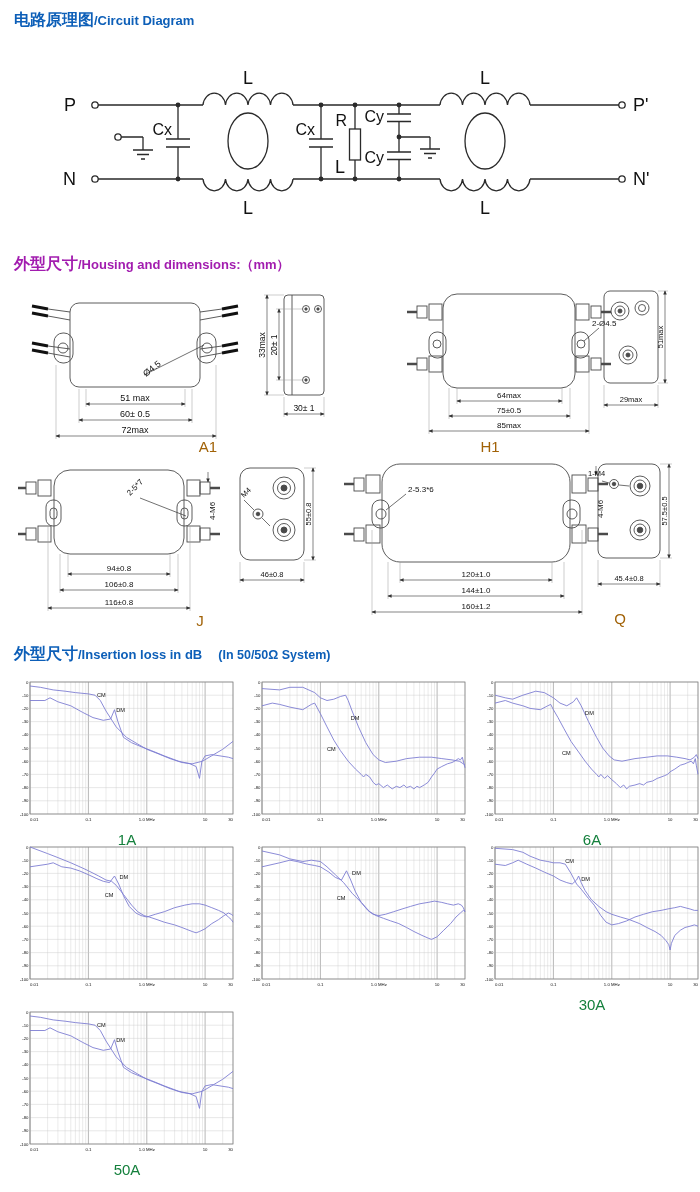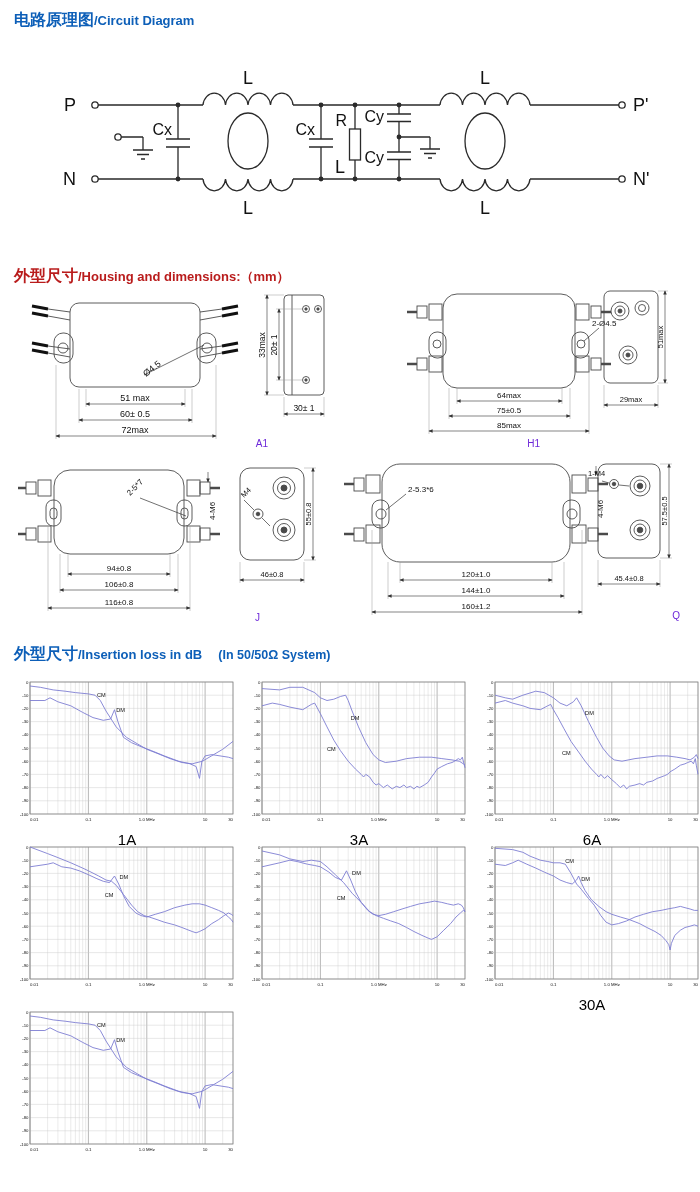--- a/index.html
+++ b/index.html
@@ -4,23 +4,23 @@
 <style>
   html,body{margin:0;padding:0;background:#fff;}
   #page{position:relative;width:700px;height:1192px;background:#fff;overflow:hidden;
         font-family:"Liberation Sans",sans-serif;}
   .sec-title{position:absolute;left:14px;white-space:nowrap;}
   .sec-title .zh{font-weight:bold;font-size:16px;}
   .sec-title .en{font-weight:bold;font-size:13px;}
   .sec-title .note{font-weight:bold;font-size:12.5px;margin-left:16px;}
   svg{position:absolute;overflow:visible;}
   svg text{font-family:"Liberation Sans",sans-serif;fill:#111;}
-  .fig-label{position:absolute;width:120px;text-align:right;font-size:10px;color:#6d28d9;}
+  .fig-label{position:absolute;width:120px;text-align:center;font-size:15px;color:#a16207;}
   .chart{position:absolute;width:222px;}
-  .chart .amp{width:222px;text-align:center;font-size:15px;color:#000000;margin-top:1px;}
+  .chart .amp{width:222px;text-align:center;font-size:15px;color:#15803d;margin-top:1px;}
 </style>
 </head>
 <body>
 
 <div id="page">
 
   <div class="sec-title" style="top:10px;color:#0d5fb8">
     <span class="zh">电路原理图</span><span class="en">/Circuit Diagram</span>
   </div>
 
@@ -82,21 +82,21 @@
     </g>
     <g font-size="16">
       <text x="172" y="93" text-anchor="end">Cx</text>
       <text x="315" y="93" text-anchor="end">Cx</text>
       <text x="347" y="84" text-anchor="end">R</text>
       <text x="384" y="80" text-anchor="end">Cy</text>
       <text x="384" y="121" text-anchor="end">Cy</text>
     </g>
   </svg>
 
-  <div class="sec-title" style="top:266px;color:#b91c1c">
+  <div class="sec-title" style="top:254px;color:#a21caf">
     <span class="zh">外型尺寸</span><span class="en">/Housing and dimensions:（mm）</span>
   </div>
 
   <svg style="left:18px;top:285px" width="228" height="168" viewBox="0 0 228 168">
     <defs>
         <marker id="arA" markerWidth="7" markerHeight="6" refX="6" refY="3" orient="auto-start-reverse">
           <path d="M0,0L7,3L0,6z" fill="#333"></path>
         </marker>
       </defs>
     <g stroke="#4a4a4a" stroke-width="0.9" fill="none">
@@ -219,21 +219,21 @@
       <path d="M60,8 H70 M60,100 H70" stroke="#999" stroke-width="0.5"></path>
       <line x1="67" y1="8" x2="67" y2="100" marker-start="url(#arHs)" marker-end="url(#arHs)"></line>
       <path d="M6,102 V125 M60,102 V125" stroke="#999" stroke-width="0.5"></path>
       <line x1="6" y1="122" x2="60" y2="122" marker-start="url(#arHs)" marker-end="url(#arHs)"></line>
     </g>
     <g font-size="7.5">
       <text x="65" y="54" transform="rotate(-90 65 54)" text-anchor="middle">51max</text>
       <text x="33" y="119" text-anchor="middle">29max</text>
     </g>
   </svg>
-  <div class="fig-label" style="left:420px;top:438px">H1</div>
+  <div class="fig-label" style="left:430px;top:438px">H1</div>
 
   <svg style="left:12px;top:462px" width="218" height="160" viewBox="0 0 218 160">
     <defs>
         <marker id="arJ" markerWidth="7" markerHeight="6" refX="6" refY="3" orient="auto-start-reverse">
           <path d="M0,0L7,3L0,6z" fill="#333"></path>
         </marker>
       </defs>
     <g stroke="#4a4a4a" stroke-width="0.9" fill="none">
       <rect x="42" y="8" width="130" height="84" rx="16"></rect>
       <rect x="34" y="38" width="15" height="26" rx="7"></rect>
@@ -506,21 +506,21 @@
         <rect x="14" y="4" width="203" height="132" fill="none" stroke="#808080" stroke-width="0.8"></rect>
         <text x="14.0" y="143" font-size="4.3" fill="#555" text-anchor="start">0.01</text>
         <text x="72.4" y="143" font-size="4.3" fill="#555" text-anchor="middle">0.1</text>
         <text x="130.8" y="143" font-size="4.3" fill="#555" text-anchor="middle">1.0 MHz</text>
         <text x="189.1" y="143" font-size="4.3" fill="#555" text-anchor="middle">10</text>
         <text x="217.0" y="143" font-size="4.3" fill="#555" text-anchor="end">30</text>
         <polyline points="14.0,10.6 31.6,11.9 41.9,9.3 54.8,9.3 66.7,14.6 72.4,19.8 79.0,22.5 85.8,21.2 92.4,18.5 97.6,17.2 100.2,22.5 104.1,33.0 110.5,48.9 117.8,64.7 125.1,76.6 130.8,81.9 137.4,84.5 148.3,83.2 158.6,80.6 171.6,79.2 183.5,79.2 193.8,80.6 204.0,81.9 211.3,83.2 215.3,85.8 217.0,87.2" fill="none" stroke="#7e7ed2" stroke-width="0.9" stroke-linejoin="round"></polyline>
         <text x="102.7" y="42.3" font-size="5.6" fill="#444">DM</text>
         <polyline points="14.0,27.8 24.3,25.1 31.6,26.4 41.9,29.1 54.8,31.7 63.3,26.4 66.7,25.1 72.4,35.7 79.0,48.9 85.8,62.1 92.4,72.6 100.2,83.2 107.5,91.1 113.2,96.4 115.6,99.0 117.8,96.4 121.7,99.0 125.1,104.3 128.1,107.0 130.8,105.6 135.4,109.6 139.3,107.0 144.2,110.9 148.3,108.3 151.9,109.6 155.9,107.0 158.6,109.6 162.5,108.3 165.9,110.9 168.9,108.3 171.6,109.6 176.2,107.0 180.1,104.3 183.5,99.0 186.5,95.1 189.1,91.1 193.8,88.5 199.4,85.8 204.0,84.5 206.7,83.2 210.3,80.6 212.4,81.9 214.3,79.2 217.0,89.8" fill="none" stroke="#7e7ed2" stroke-width="0.9" stroke-linejoin="round"></polyline>
         <text x="79.0" y="72.6" font-size="5.6" fill="#444">CM</text>
-      </svg><div class="amp">3A</div></div>
+      </svg></div>
   <div class="chart" style="left:481px;top:678px"><svg width="222" height="148" viewBox="0 0 222 148" style="position:static">
         <line x1="31.6" y1="4" x2="31.6" y2="136" stroke="#cccccc" stroke-width="0.4"></line>
         <line x1="41.9" y1="4" x2="41.9" y2="136" stroke="#cccccc" stroke-width="0.4"></line>
         <line x1="49.1" y1="4" x2="49.1" y2="136" stroke="#cccccc" stroke-width="0.4"></line>
         <line x1="54.8" y1="4" x2="54.8" y2="136" stroke="#cccccc" stroke-width="0.4"></line>
         <line x1="59.4" y1="4" x2="59.4" y2="136" stroke="#cccccc" stroke-width="0.4"></line>
         <line x1="63.3" y1="4" x2="63.3" y2="136" stroke="#cccccc" stroke-width="0.4"></line>
         <line x1="66.7" y1="4" x2="66.7" y2="136" stroke="#cccccc" stroke-width="0.4"></line>
         <line x1="69.7" y1="4" x2="69.7" y2="136" stroke="#cccccc" stroke-width="0.4"></line>
         <line x1="90.0" y1="4" x2="90.0" y2="136" stroke="#cccccc" stroke-width="0.4"></line>
@@ -826,15 +826,15 @@
         <rect x="14" y="4" width="203" height="132" fill="none" stroke="#808080" stroke-width="0.8"></rect>
         <text x="14.0" y="143" font-size="4.3" fill="#555" text-anchor="start">0.01</text>
         <text x="72.4" y="143" font-size="4.3" fill="#555" text-anchor="middle">0.1</text>
         <text x="130.8" y="143" font-size="4.3" fill="#555" text-anchor="middle">1.0 MHz</text>
         <text x="189.1" y="143" font-size="4.3" fill="#555" text-anchor="middle">10</text>
         <text x="217.0" y="143" font-size="4.3" fill="#555" text-anchor="end">30</text>
         <polyline points="14.0,8.0 24.3,9.3 37.2,11.9 49.1,13.2 59.4,14.6 72.4,15.9 79.0,17.2 84.3,22.5 90.0,33.0 100.2,48.9 110.5,59.4 121.7,66.0 130.8,71.3 141.0,75.3 154.0,80.6 165.9,84.5 176.2,85.8 186.5,83.2 197.7,76.6 206.7,71.3 217.0,63.4" fill="none" stroke="#7e7ed2" stroke-width="0.9" stroke-linejoin="round"></polyline>
         <text x="80.9" y="18.5" font-size="5.6" fill="#444">CM</text>
         <polyline points="14.0,22.5 28.9,22.5 34.0,19.8 41.9,23.8 54.8,27.8 66.7,34.4 77.0,39.6 87.3,42.3 94.6,41.0 98.5,31.7 101.9,43.6 107.5,59.4 115.6,64.7 125.1,68.7 135.4,72.6 148.3,77.9 162.5,83.2 174.0,85.8 180.1,88.5 183.5,100.4 185.9,83.2 189.1,77.9 195.8,76.6 204.0,77.9 212.4,79.2 217.0,80.6" fill="none" stroke="#7e7ed2" stroke-width="0.9" stroke-linejoin="round"></polyline>
         <text x="100.2" y="34.4" font-size="5.6" fill="#444">DM</text>
-      </svg></div>
+      </svg><div class="amp">50A</div></div>
 
 </div>
 
 </body></html>

